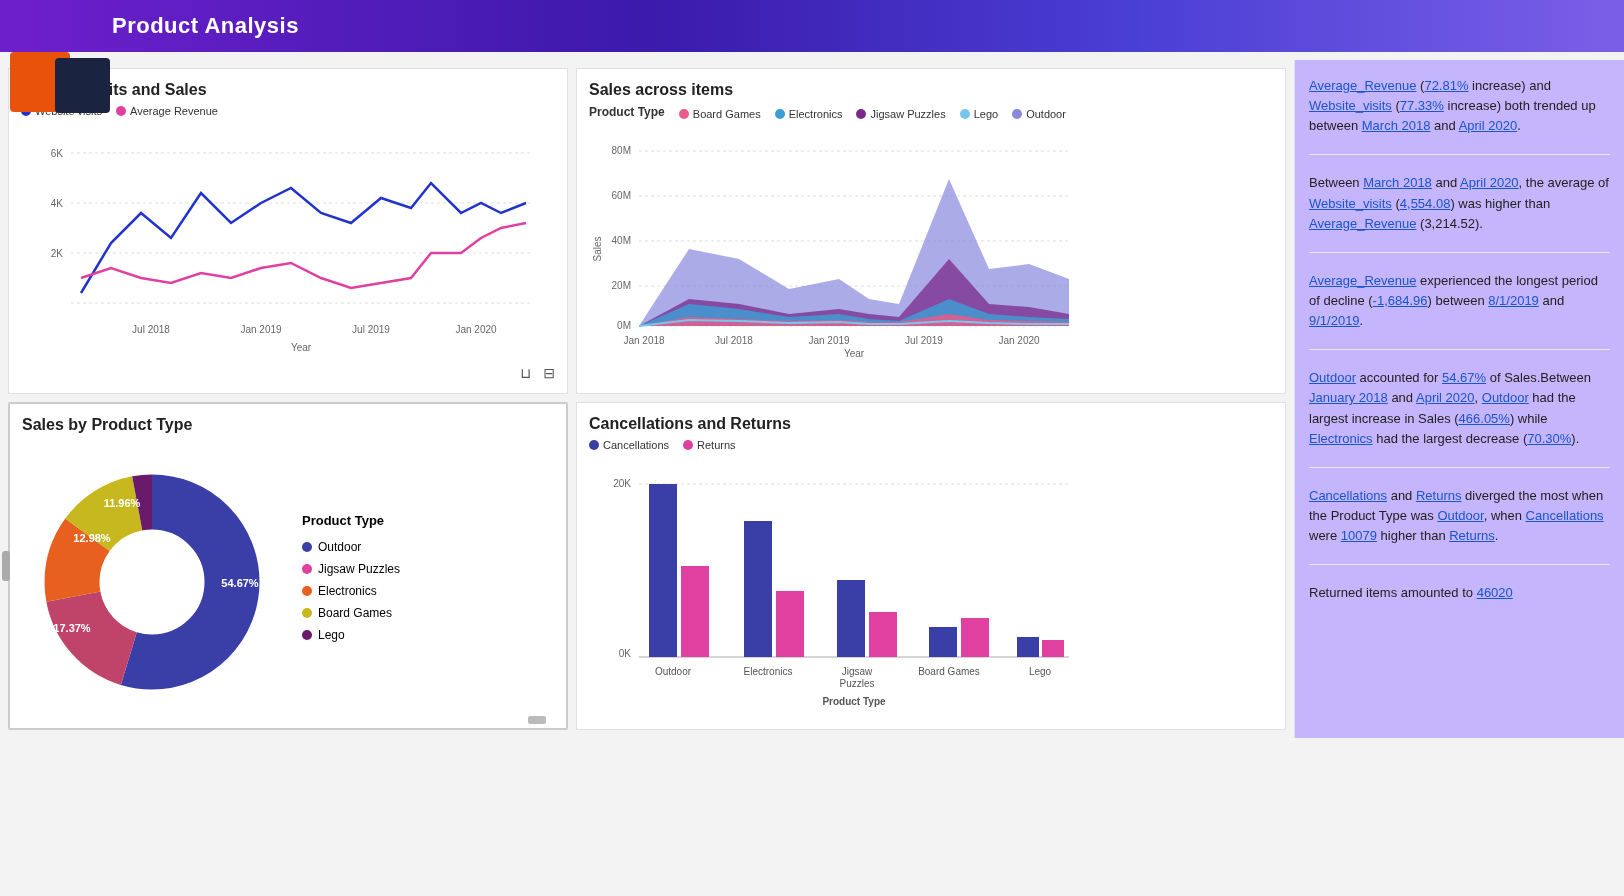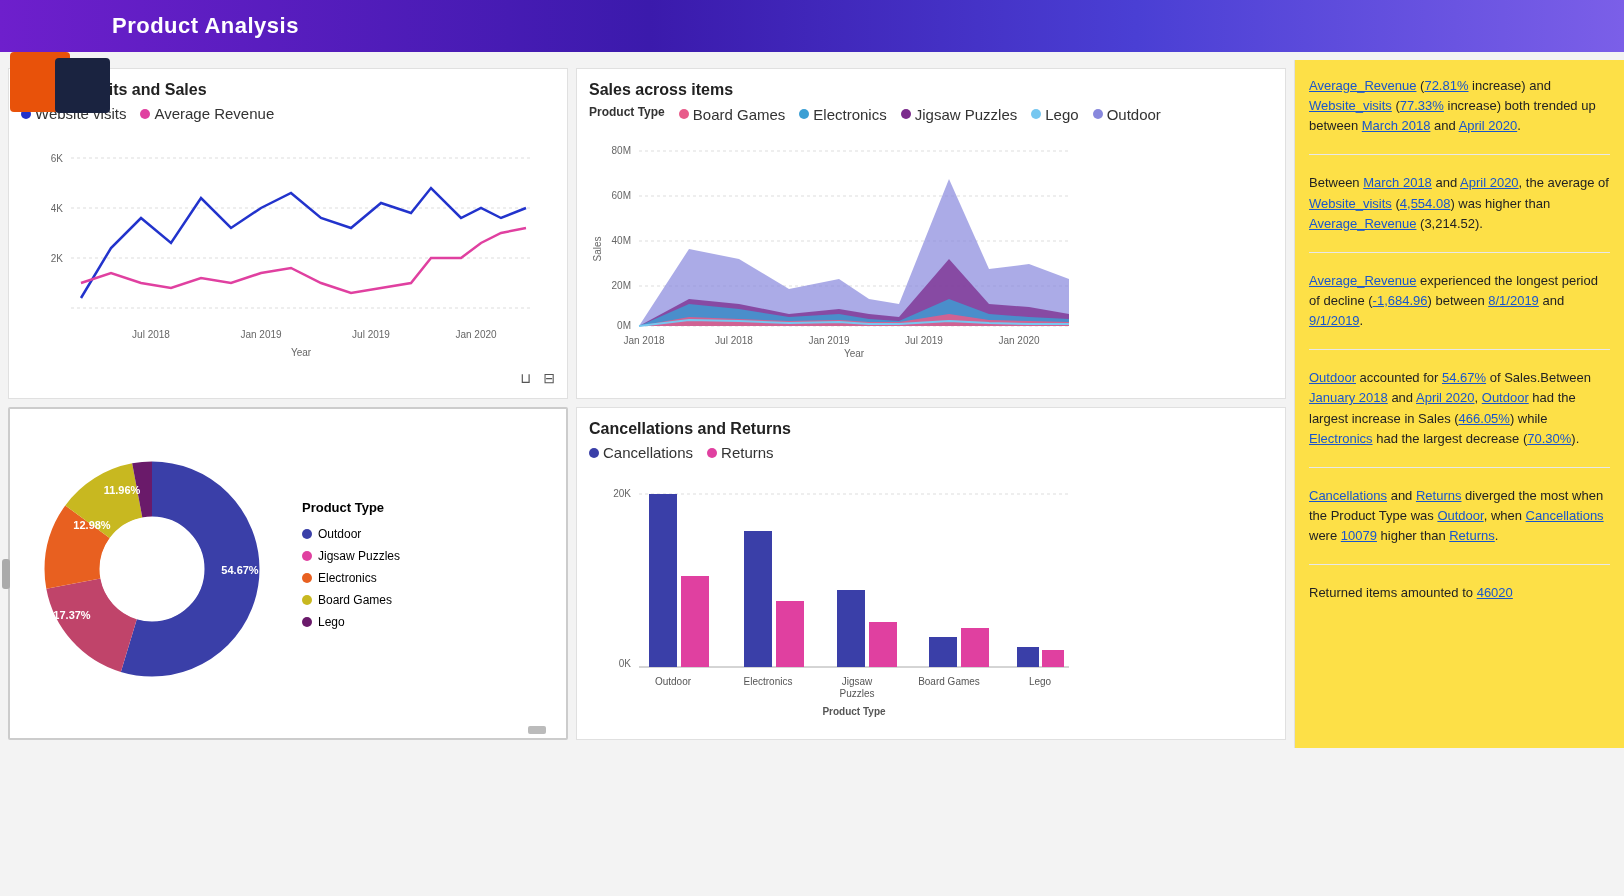--- a/index.html
+++ b/index.html
@@ -89,42 +89,42 @@
       font-size: 12px;
       font-weight: 600;
       color: #333;
       margin-bottom: 4px;
     }
 
     .legend {
       display: flex;
       flex-direction: row;
       gap: 14px;
-      font-size: 15px;
+      font-size: 11px;
       color: #333;
       margin-bottom: 6px;
       flex-wrap: wrap;
     }
 
     .legend-item {
       display: flex;
       align-items: center;
       gap: 4px;
     }
 
     .legend-dot {
       width: 10px; height: 10px;
       border-radius: 50%;
       display: inline-block;
     }
 
     
     .right-panel {
       width: 330px;
-      background: #fde047;
+      background: #c4b5fd;
       padding: 16px 14px;
       border-left: 1px solid #e0e0e0;
       font-size: 13px;
       color: #222;
       line-height: 1.55;
     }
 
     .insight-block {
       margin-bottom: 18px;
       padding-bottom: 18px;
@@ -307,20 +307,21 @@
             <text x="265" y="228" class="axis-label" text-anchor="middle">Year</text>
 
             <text x="12" y="120" class="axis-label" text-anchor="middle" transform="rotate(-90,12,120)">Sales</text>
           </svg>
         </div>
       </div>
 
       <div class="charts-row">
 
         <div class="chart-panel panel-border-top" style="width:560px; min-height:320px;">
+          <div class="chart-title">Sales by Product Type</div>
           <div class="donut-area">
 
             <svg width="260" height="270">
 
               <g transform="translate(130,140)">
 
                 <circle r="80" fill="none" stroke="#3a3fa8" stroke-width="55" stroke-dasharray="274.5 502.7" stroke-dashoffset="0" transform="rotate(-90)"></circle>
 
                 <circle r="80" fill="none" stroke="#c0446a" stroke-width="55" stroke-dasharray="87.2 502.7" stroke-dashoffset="-274.5" transform="rotate(-90)"></circle>
 

